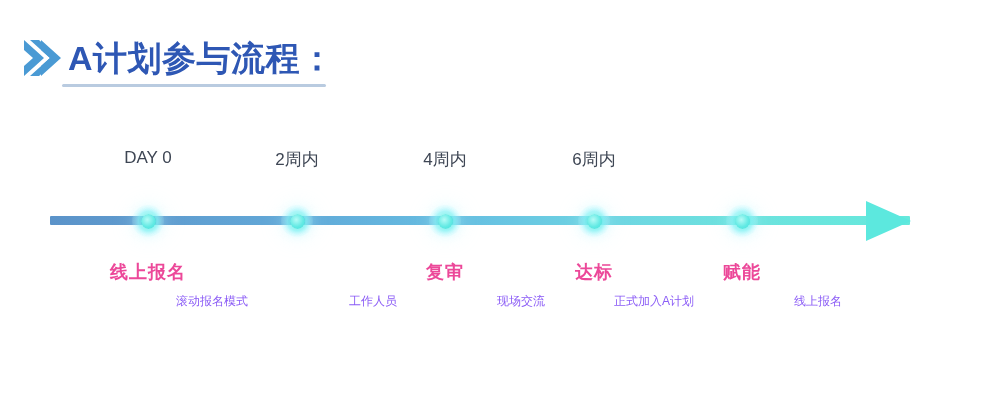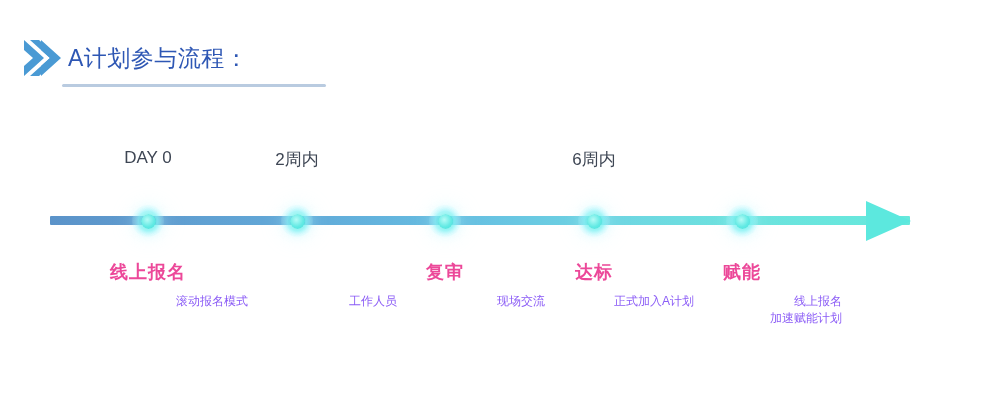--- a/index.html
+++ b/index.html
@@ -30,22 +30,22 @@
     left: 22px;
     top: 38px;
     width: 46px;
     height: 40px;
   }
 
   #page-title {
     position: absolute;
     left: 68px;
     top: 38px;
-    font-size: 23px;
-    font-weight: normal;
+    font-size: 34px;
+    font-weight: bold;
     color: #2e57b4;
     letter-spacing: 0.5px;
     line-height: 40px;
     white-space: nowrap;
   }
 
   #title-underline {
     position: absolute;
     left: 62px;
     top: 84px;
@@ -196,36 +196,36 @@
     <div class="core"></div>
   </div>
   <div class="col-time" style="left:197px;">2周内</div>
   <div class="col-desc" style="left:197px;">
     <span>工作人员</span>
   </div>
 
   <div class="node-dot" style="left:445px;">
     <div class="core"></div>
   </div>
+  <div class="col-time" style="left:345px;">4周内</div>
   <div class="col-title" style="left:345px;">复审</div>
   <div class="col-desc" style="left:345px;">
     <span>现场交流</span>
   </div>
 
   <div class="node-dot" style="left:594px;">
     <div class="core"></div>
   </div>
   <div class="col-time" style="left:494px;">6周内</div>
   <div class="col-title" style="left:494px;">达标</div>
   <div class="col-desc" style="left:494px;">
     <span>正式加入A计划</span>
   </div>
 
   <div class="node-dot" style="left:742px;">
     <div class="core"></div>
   </div>
   <div class="col-title" style="left:642px;">赋能</div>
   <div class="col-desc" style="left:642px;">
     <span>线上报名</span>
-    <span>加速赋能计划</span>
   </div>
 
 </div>
 
 </body></html>

